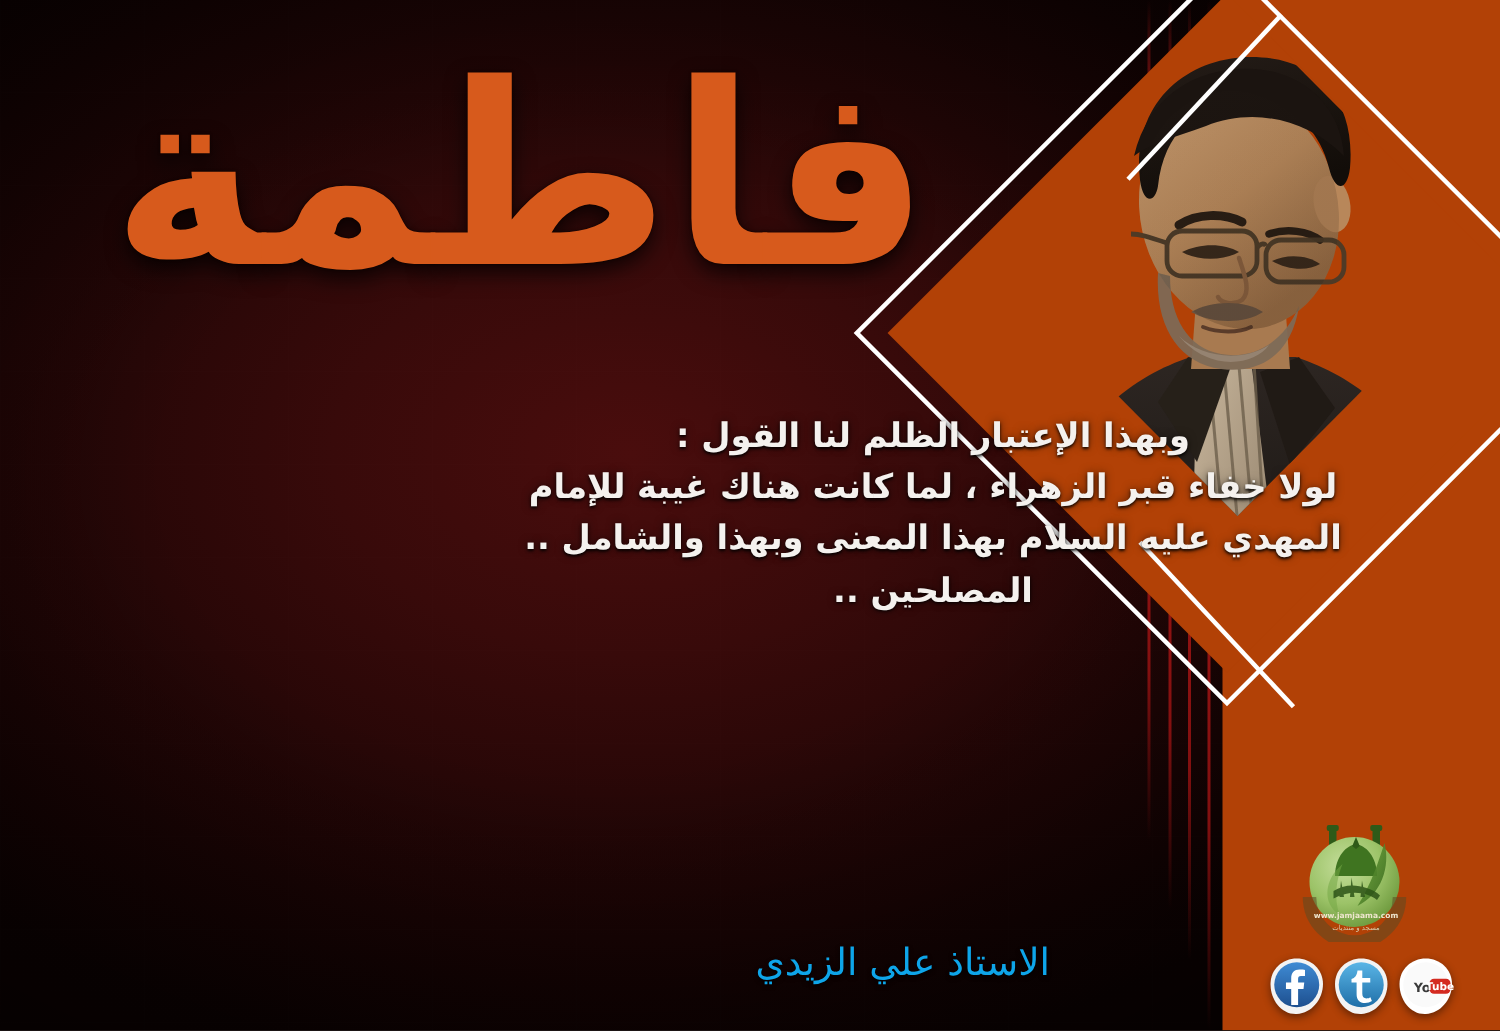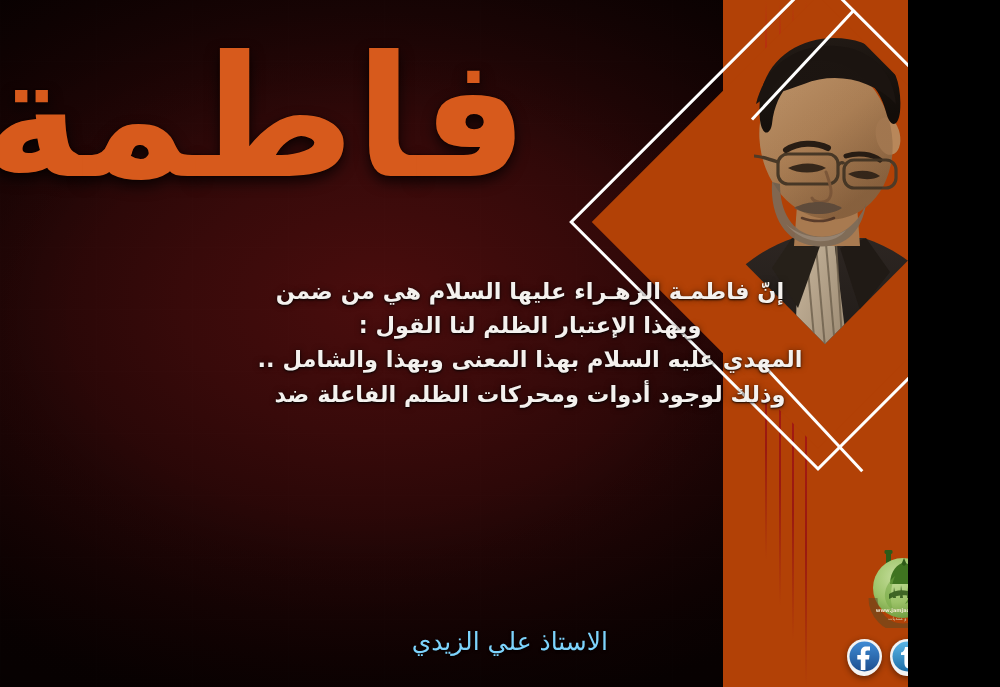--- a/index.html
+++ b/index.html
@@ -4,21 +4,21 @@
 <title>Fatima Poster</title>
 <style>
   html, body {
     margin: 0;
     padding: 0;
     background: #000;
   }
 
   #poster {
     position: relative;
-    width: 908px;
+    width: 1000px;
     height: 687px;
     overflow: hidden;
     font-family: "DejaVu Sans", "Liberation Sans", sans-serif;
     background: #120303;
     direction: rtl;
   }
 
   
   .bg-base {
     position: absolute;
@@ -151,21 +151,21 @@
   .body-text .ln {
     display: block;
     white-space: nowrap;
   }
 
   
   .signature {
     position: absolute;
     right: 300px;
     top: 627px;
-    color: #7dd3fc;
+    color: #0ea5e9;
     font-family: "DejaVu Serif", "Liberation Serif", serif;
     font-size: 25px;
     font-weight: 400;
     direction: rtl;
     white-space: nowrap;
     text-shadow: 0 1px 3px rgba(0,0,0,0.8);
   }
 
   
   .brand-logo {
@@ -291,24 +291,24 @@
       </svg>
     </div>
   </div>
 
   <div class="diag-line diag-top"></div>
   <div class="diag-line diag-bottom"></div>
 
   <div class="title">فاطمة</div>
 
   <div class="body-text">
-    <span class="ln">إنّ فاطمـة الزهـراء عليها السلام هي من ضمن</span>
     <span class="ln">وبهذا الإعتبار الظلم لنا القول :</span>
+    <span class="ln">لولا خفاء قبر الزهراء ، لما كانت هناك غيبة للإمام</span>
     <span class="ln">المهدي عليه السلام بهذا المعنى وبهذا والشامل ..</span>
-    <span class="ln">وذلك لوجود أدوات ومحركات الظلم الفاعلة ضد</span>
+    <span class="ln">المصلحين ..</span>
   </div>
 
   <div class="signature">الاستاذ علي الزيدي</div>
 
   <div class="brand-logo">
     <svg width="78" height="80" viewBox="0 0 78 80" xmlns="http://www.w3.org/2000/svg" aria-hidden="true">
       <defs>
         <radialGradient id="gcirc" cx="38%" cy="32%" r="72%">
           <stop offset="0%" stop-color="#c4dd9a"></stop>
           <stop offset="58%" stop-color="#9cc368"></stop>

